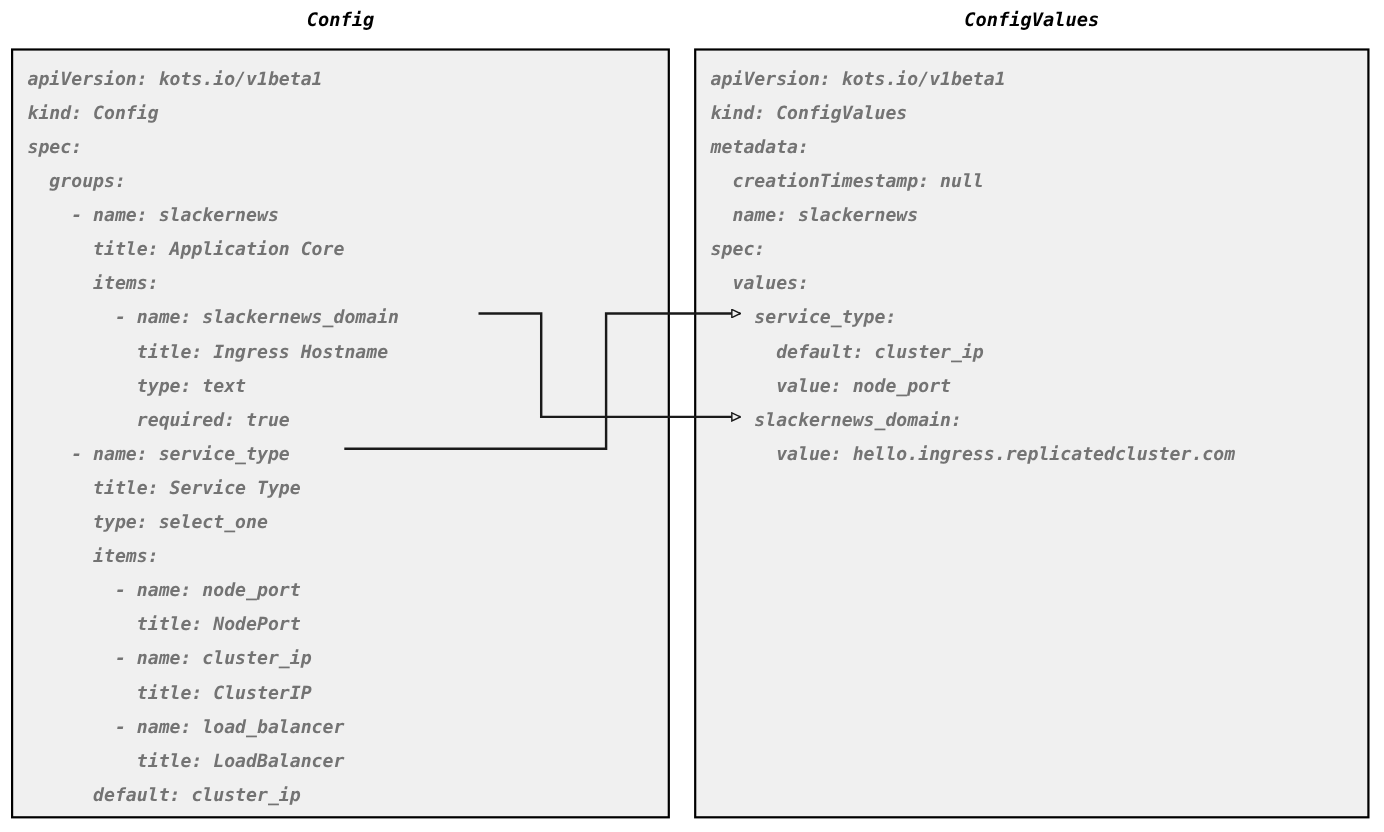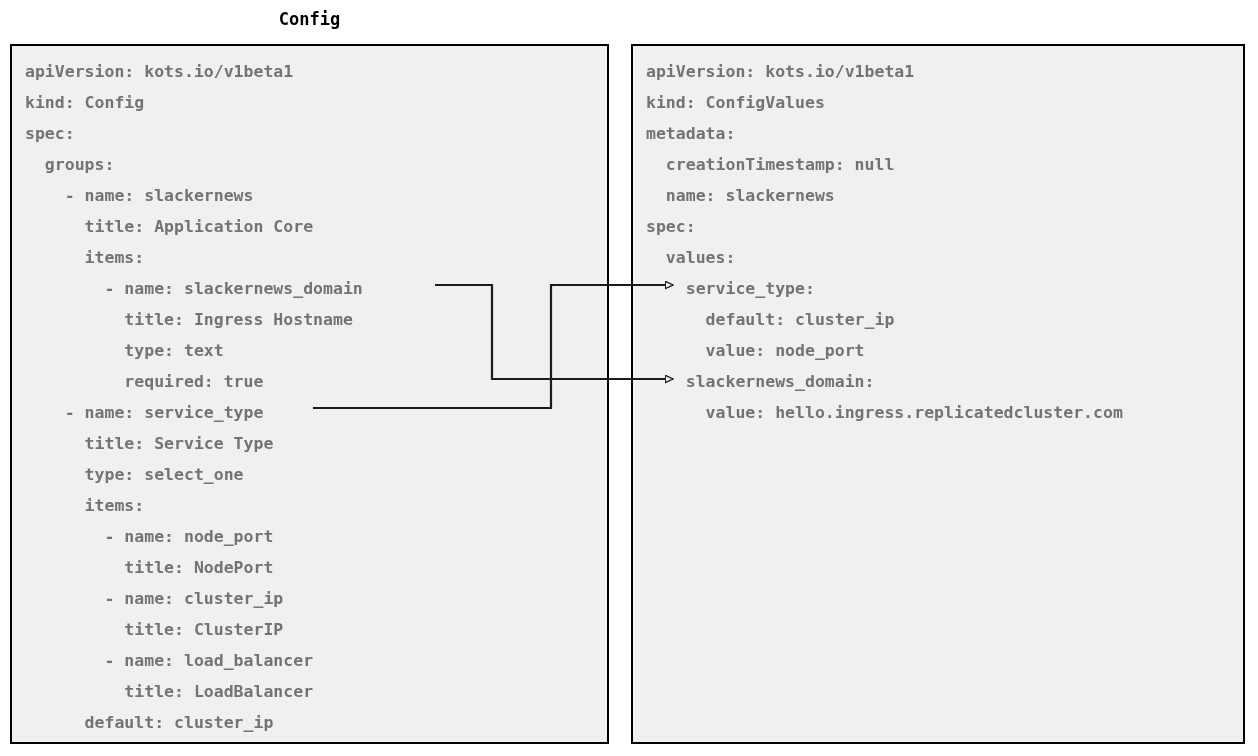--- a/index.html
+++ b/index.html
@@ -11,20 +11,21 @@
   body {
     width: 1258px;
     height: 756px;
     overflow: hidden;
     font-family: "DejaVu Sans Mono", "Liberation Mono", monospace;
   }
   #stage {
     position: relative;
     width: 1258px;
     height: 728px;
+    font-style: italic;
   }
 
   
   .panel-title {
     position: absolute;
     top: 6px;
     font-family: "DejaVu Sans Mono", "Liberation Mono", monospace;
     font-size: 17px;
     font-weight: 700;
     color: #000000;
@@ -87,20 +88,21 @@
     pointer-events: none;
   }
 </style>
 </head>
 <body>
 
 <div id="stage">
 
   <div class="panel-title" id="title-config">Config</div>
 
+  <div class="panel-title" id="title-values">ConfigValues</div>
 
   <div class="panel" id="panel-config">
     <pre class="yaml" id="config-yaml"><span class="line">apiVersion: kots.io/v1beta1</span><span class="line">kind: Config</span><span class="line">spec:</span><span class="line">  groups:</span><span class="line">    - name: slackernews</span><span class="line">      title: Application Core</span><span class="line">      items:</span><span class="line">        - name: slackernews_domain</span><span class="line">          title: Ingress Hostname</span><span class="line">          type: text</span><span class="line">          required: true</span><span class="line">    - name: service_type</span><span class="line">      title: Service Type</span><span class="line">      type: select_one</span><span class="line">      items:</span><span class="line">        - name: node_port</span><span class="line">          title: NodePort</span><span class="line">        - name: cluster_ip</span><span class="line">          title: ClusterIP</span><span class="line">        - name: load_balancer</span><span class="line">          title: LoadBalancer</span><span class="line">      default: cluster_ip</span></pre>
   </div>
 
   <div class="panel" id="panel-values">
     <pre class="yaml" id="values-yaml"><span class="line">apiVersion: kots.io/v1beta1</span><span class="line">kind: ConfigValues</span><span class="line">metadata:</span><span class="line">  creationTimestamp: null</span><span class="line">  name: slackernews</span><span class="line">spec:</span><span class="line">  values:</span><span class="line">    service_type:</span><span class="line">      default: cluster_ip</span><span class="line">      value: node_port</span><span class="line">    slackernews_domain:</span><span class="line">      value: hello.ingress.replicatedcluster.com</span></pre>
   </div>
 
   <svg id="connectors" viewBox="0 0 1258 756">

